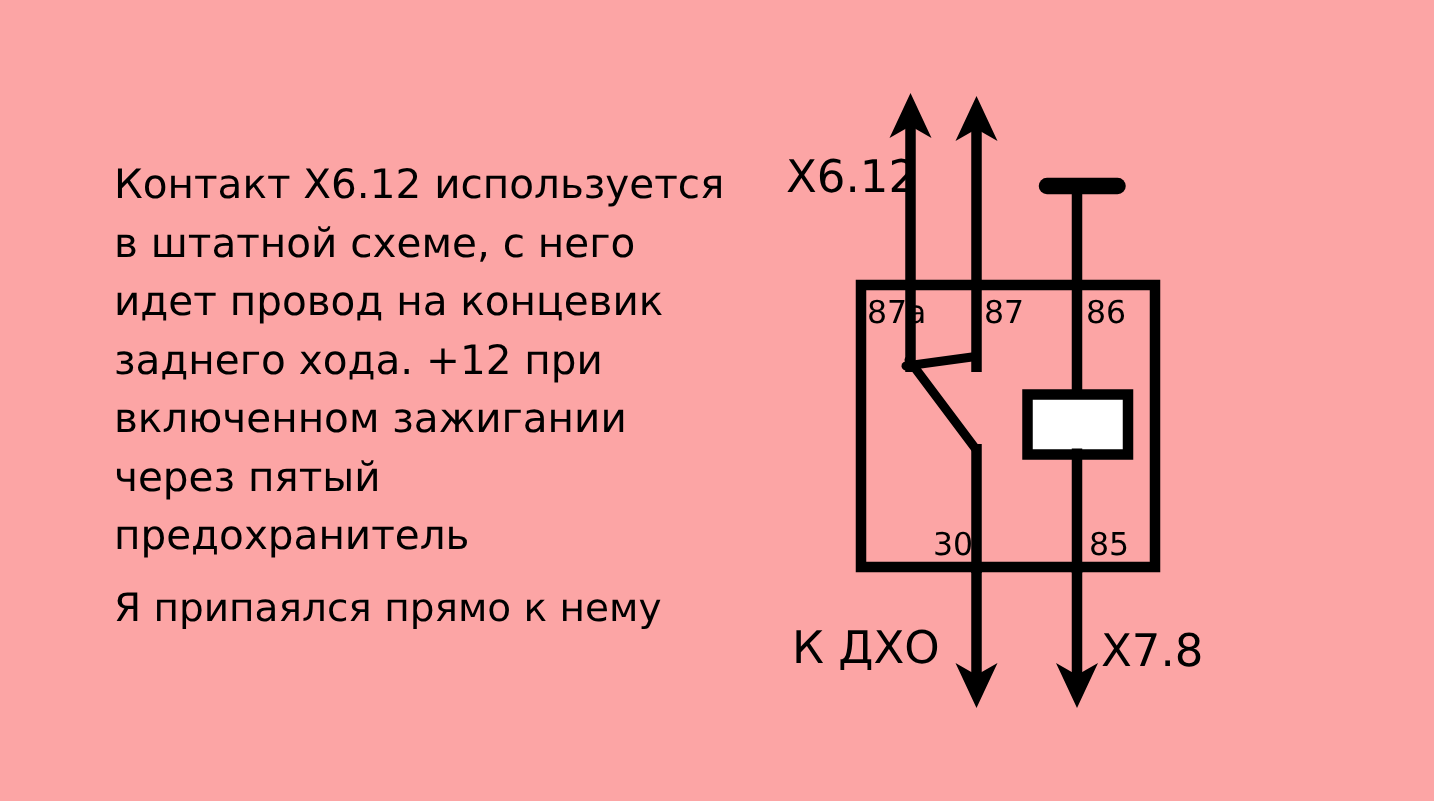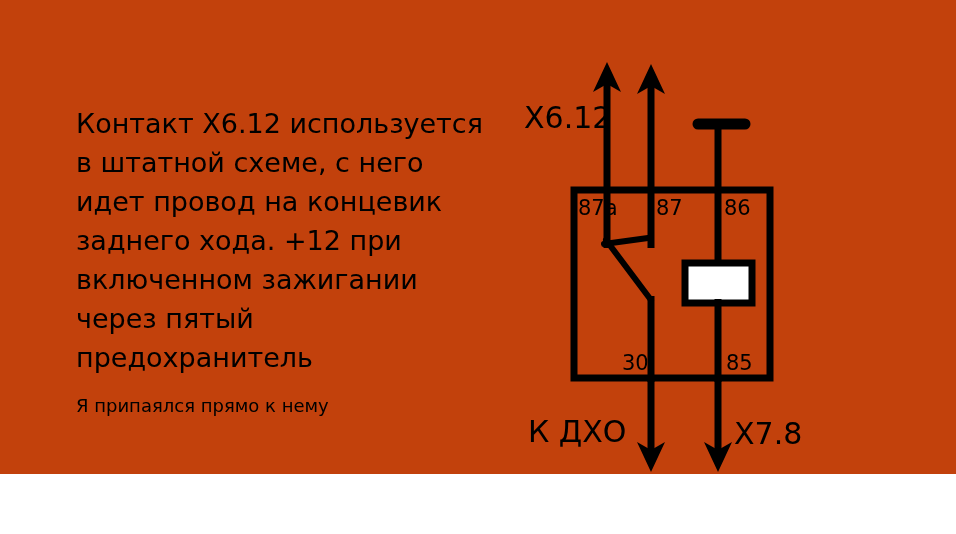--- a/index.html
+++ b/index.html
@@ -12,43 +12,43 @@
     width: 956px;
     height: 534px;
     overflow: hidden;
     font-family: "DejaVu Sans", "Liberation Sans", sans-serif;
     color: #000000;
     position: relative;
   }
   #page {
     position: relative;
     width: 956px;
-    height: 474px;
-    background: #c2410c;
+    height: 534px;
+    background: #fca5a5;
   }
 
   
   .note-block {
     position: absolute;
     left: 76px;
     top: 104px;
     width: 420px;
   }
   .note-paragraph {
     font-size: 27px;
     line-height: 39px;
     font-weight: 400;
     color: #000000;
     letter-spacing: 0px;
     margin: 0;
     white-space: pre-wrap;
   }
   .note-paragraph.second {
     margin-top: 11px;
-    font-size: 18px;
+    font-size: 26px;
     line-height: 36px;
   }
 
   
   #diagram {
     position: absolute;
     left: 0;
     top: 0;
     width: 956px;
     height: 534px;

